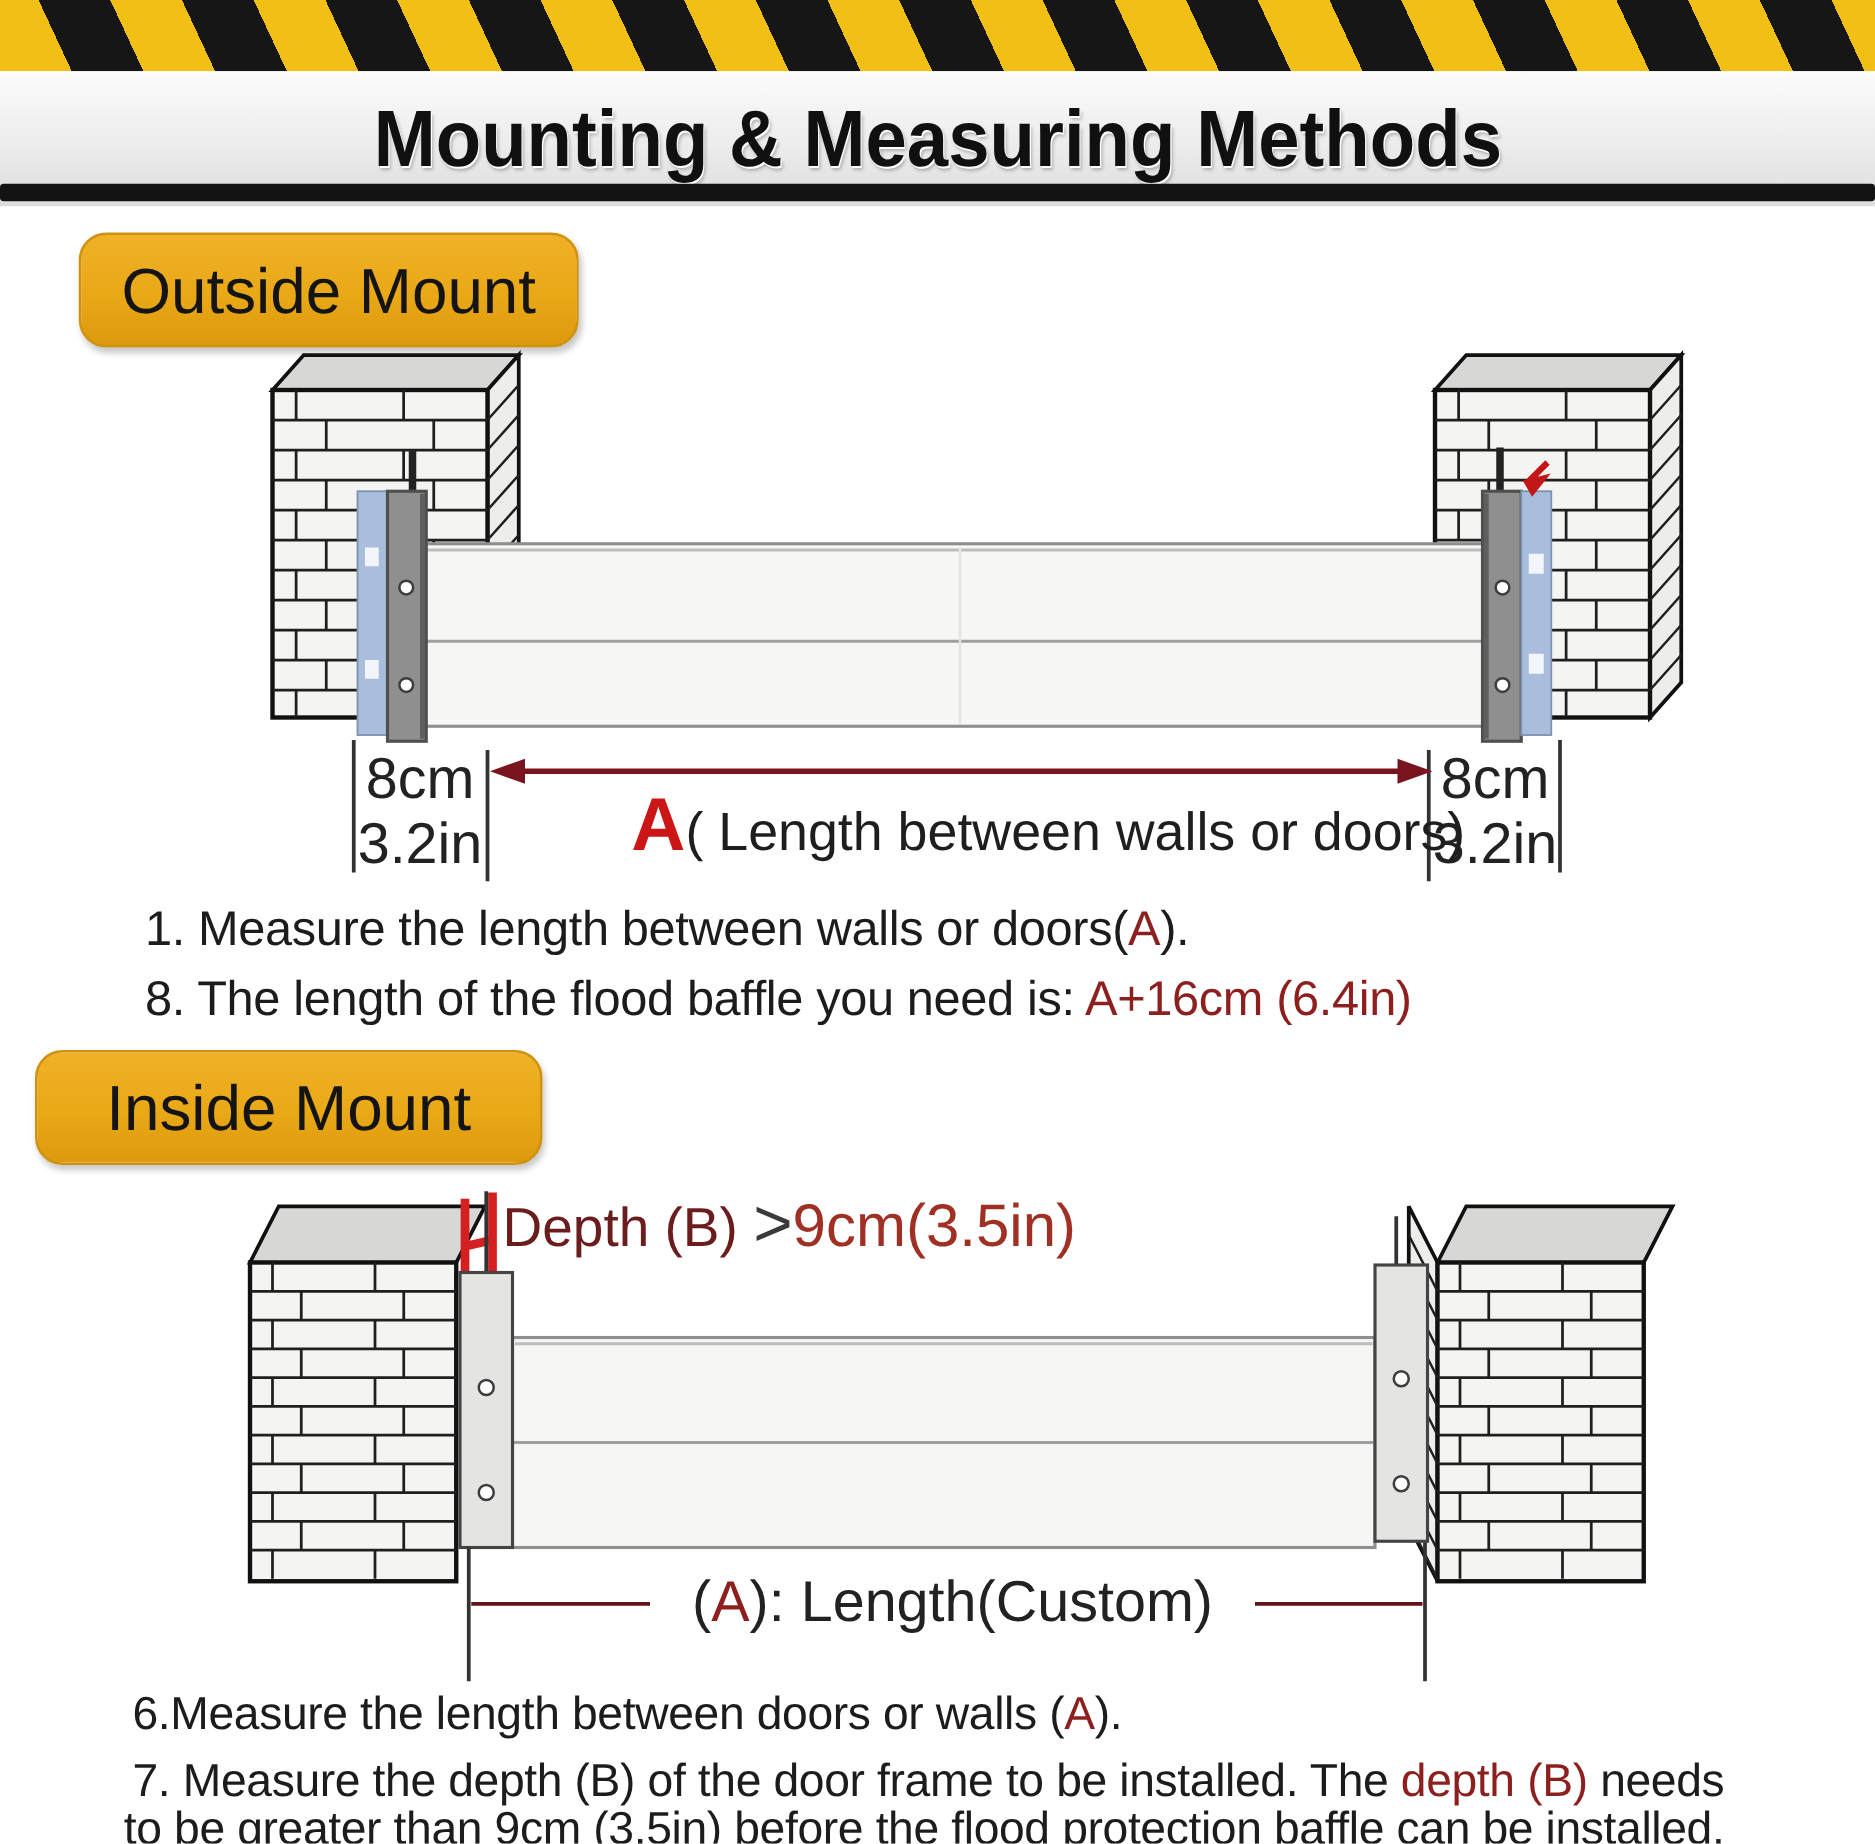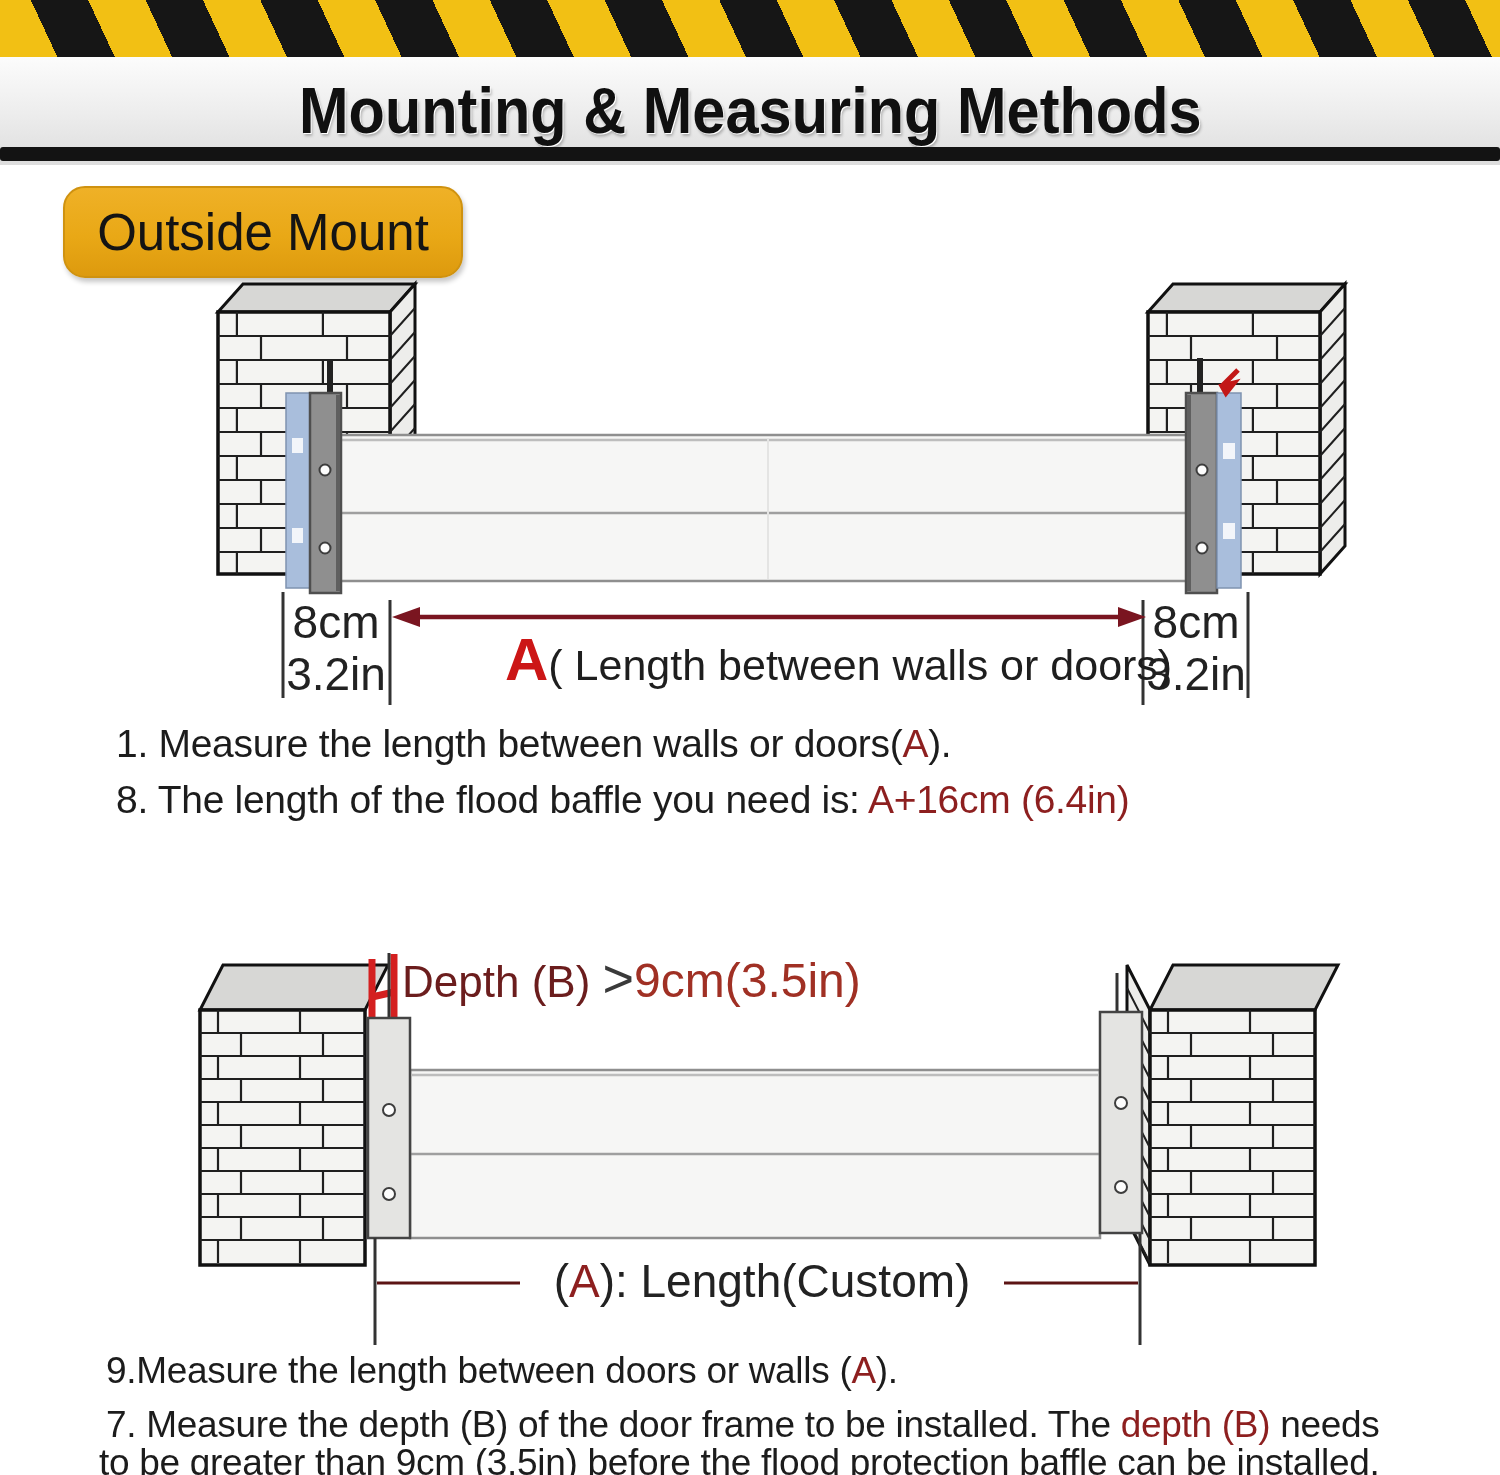--- a/index.html
+++ b/index.html
@@ -129,20 +129,21 @@
     <text x="336" y="368" font-size="46" fill="#222" text-anchor="middle">8cm</text>
     <text x="336" y="420" font-size="46" fill="#222" text-anchor="middle">3.2in</text>
     <text x="1196" y="368" font-size="46" fill="#222" text-anchor="middle">8cm</text>
     <text x="1196" y="420" font-size="46" fill="#222" text-anchor="middle">3.2in</text>
     <text x="505" y="410"><tspan font-size="60" font-weight="bold" fill="#CC1616">A</tspan><tspan font-size="43" fill="#1e1e1e">( Length between walls or doors)</tspan></text>
   </svg>
 
   <p class="step" style="left:112px; top:718px"><span>1. Measure the length between walls or doors(</span><span class="hl">A</span><span>).</span></p>
   <p class="step" style="left:112px; top:774px"><span>8. The length of the flood baffle you need is: </span><span class="hl">A+16cm (6.4in)</span></p>
 
+  <div class="badge badge-inside">Inside Mount</div>
 
   <svg class="diagram" style="top:945px" width="1500" height="420" viewBox="0 0 1500 420">
 
     <g>
       <polygon points="200,65 365,65 388,20 223,20" fill="#d7d7d5" stroke="#111" stroke-width="3"></polygon>
       <rect x="200" y="65" width="165" height="255" fill="#f4f4f2" stroke="#111" stroke-width="3.5"></rect>
       <g id="b-in-lf">
           <path d="M200,88.0H365M200,111.0H365M200,134.0H365M200,157.0H365M200,180.0H365M200,203.0H365M200,226.0H365M200,249.0H365M200,272.0H365M200,295.0H365M218.0,65.0V88.0M300.0,65.0V88.0M241.0,88.0V111.0M323.0,88.0V111.0M218.0,111.0V134.0M300.0,111.0V134.0M241.0,134.0V157.0M323.0,134.0V157.0M218.0,157.0V180.0M300.0,157.0V180.0M241.0,180.0V203.0M323.0,180.0V203.0M218.0,203.0V226.0M300.0,203.0V226.0M241.0,226.0V249.0M323.0,226.0V249.0M218.0,249.0V272.0M300.0,249.0V272.0M241.0,272.0V295.0M323.0,272.0V295.0M218.0,295.0V318.0M300.0,295.0V318.0" fill="none" stroke="#1f1f1f" stroke-width="2.2"></path>
         </g>
     </g>
@@ -189,17 +190,17 @@
 
     <g>
       <line x1="375" y1="293" x2="375" y2="400" stroke="#333" stroke-width="3"></line>
       <line x1="1140" y1="289" x2="1140" y2="400" stroke="#333" stroke-width="3"></line>
       <line x1="377" y1="338" x2="520" y2="338" stroke="#5C1414" stroke-width="3"></line>
       <line x1="1004" y1="338" x2="1138" y2="338" stroke="#5C1414" stroke-width="3"></line>
     </g>
     <text x="762" y="352" text-anchor="middle"><tspan font-size="46" fill="#222">(</tspan><tspan font-size="46" fill="#8D1F1F">A</tspan><tspan font-size="46" fill="#222">): Length(Custom)</tspan></text>
   </svg>
 
-  <p class="step step-in" style="left:102px; top:1346px"><span>9.Measure the length between doors or walls (</span><span class="hl">A</span><span>).</span></p>
+  <p class="step step-in" style="left:102px; top:1346px"><span>6.Measure the length between doors or walls (</span><span class="hl">A</span><span>).</span></p>
   <p class="step step-in" style="left:102px; top:1400px"><span>7. Measure the depth (B) of the door frame to be installed. The </span><span class="hl">depth (B)</span><span> needs</span></p>
   <p class="step step-in" style="left:95px; top:1438px"><span>to be greater than 9cm (3.5in) before the flood protection baffle can be installed.</span></p>
 
 </div>
 
 </body></html>

